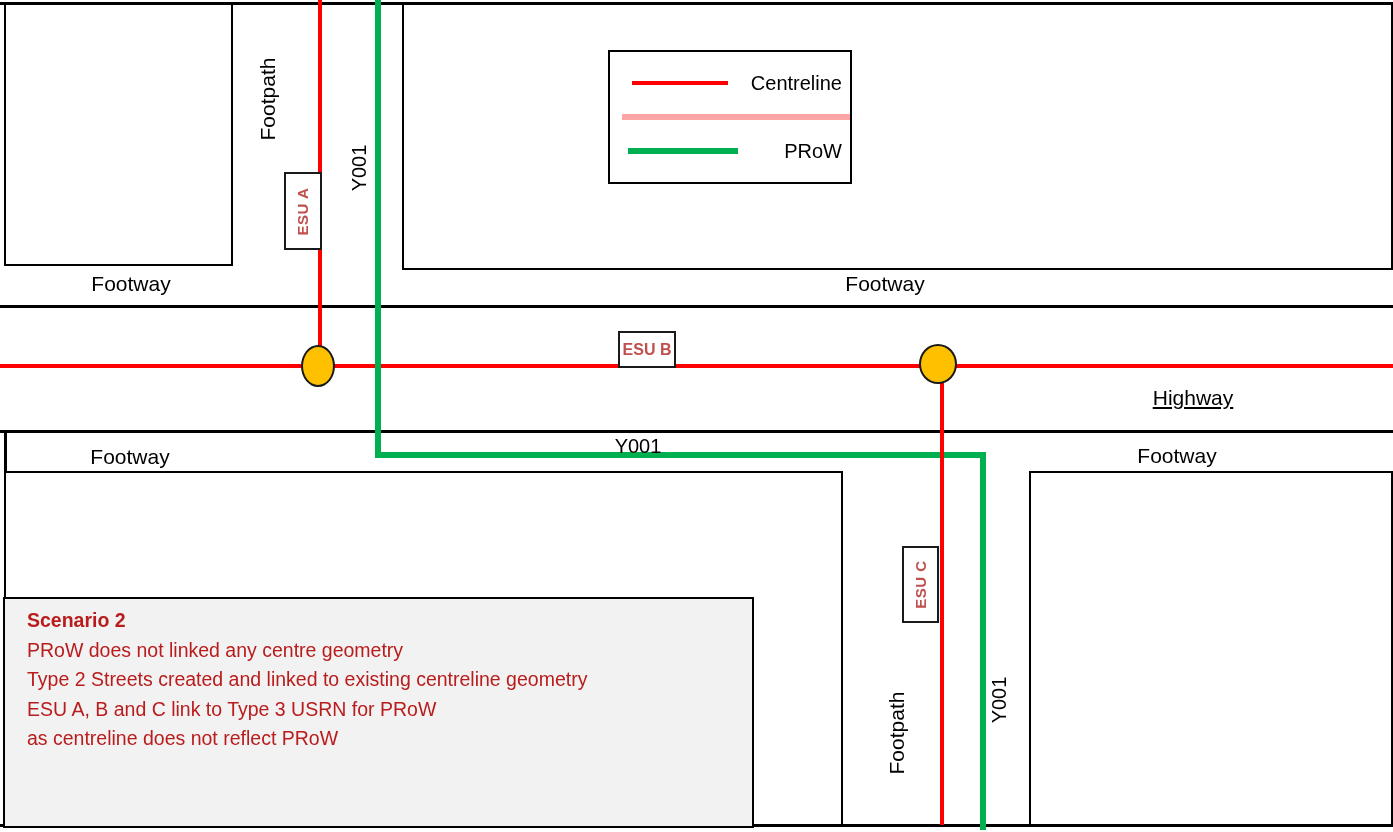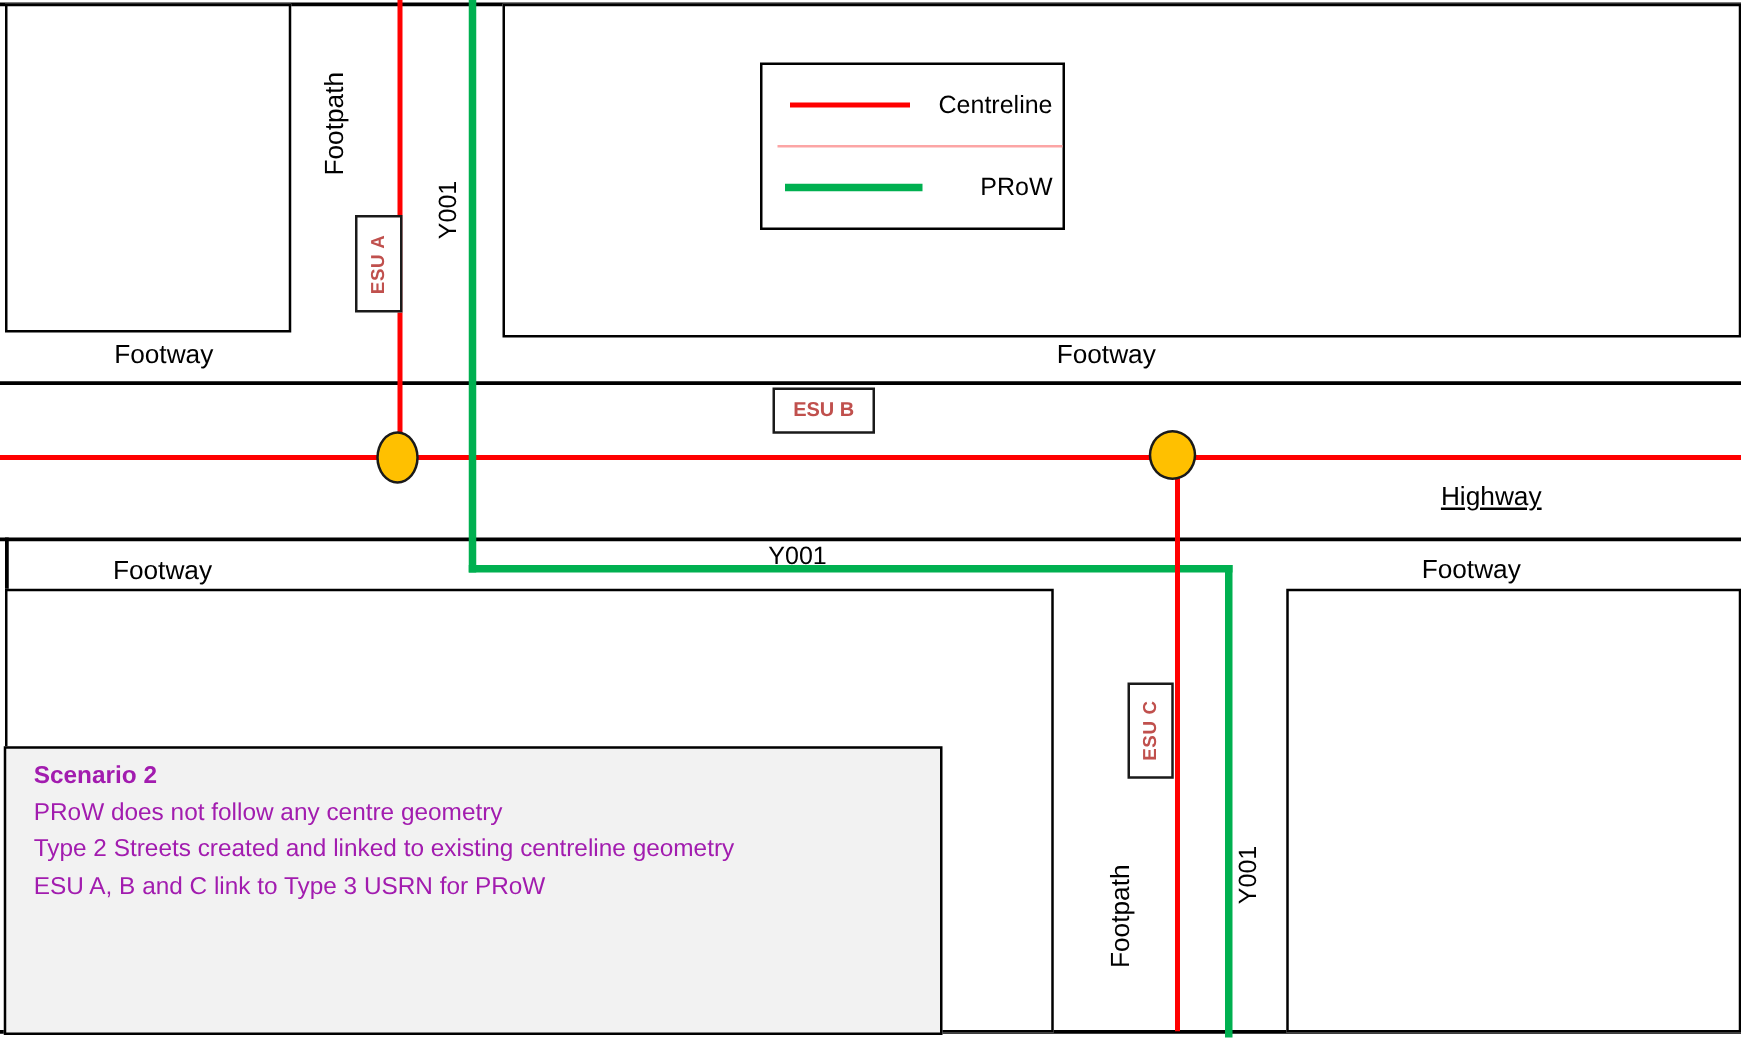--- a/index.html
+++ b/index.html
@@ -20,31 +20,31 @@
   .esu-text{color:#C0504D;font-weight:bold;font-size:16px;white-space:nowrap;}
   .esu-text.rot{transform:rotate(-90deg);font-size:15px;letter-spacing:0.5px;}
   .htext{position:absolute;transform:translate(-50%,-50%);font-size:21px;color:#000;white-space:nowrap;}
   .vtext{position:absolute;transform:translate(-50%,-50%) rotate(-90deg);font-size:21px;color:#000;white-space:nowrap;}
   
   #legend{position:absolute;left:608px;top:50px;width:244px;height:134px;
           background:#fff;border:2px solid #000;box-sizing:border-box;
           display:flex;flex-direction:column;padding-left:12px;}
   .legend-row{position:relative;flex:1;display:flex;align-items:center;justify-content:flex-end;
               padding-right:8px;box-sizing:border-box;}
-  .legend-row + .legend-row{border-top:2px solid #fca5a5;justify-content:flex-end;}
+  .legend-row + .legend-row{border-top:6px solid #fca5a5;justify-content:flex-end;}
   .legend-label{font-size:20px;color:#000;}
   .legend-sample-line{position:absolute;top:50%;transform:translateY(-50%);}
   .sample-red{left:10px;width:96px;height:4px;background:#FF0000;}
   .sample-green{left:6px;width:110px;height:6px;background:#00B050;}
   .sample-circle{position:absolute;left:30px;top:50%;transform:translateY(-50%);
                  width:31px;height:31px;border-radius:50%;background:#FFC000;border:2px solid #1a1a1a;box-sizing:border-box;}
   
   #scenario{position:absolute;left:3px;top:597px;width:751px;height:231px;
             background:#F2F2F2;border:2.5px solid #000;box-sizing:border-box;
-            padding:7px 10px 0 22px;font-size:19.5px;color:#a21caf;line-height:29.5px;}
+            padding:7px 10px 0 22px;font-size:19.5px;color:#b91c1c;line-height:29.5px;}
   #scenario .title{font-weight:bold;}
 </style>
 </head>
 <body>
 
 <div id="canvas">
 
   <div class="hline" style="left:0;top:2px;width:1393px;height:3px;"></div>
   <div class="hline" style="left:0;top:305px;width:1393px;height:3px;"></div>
   <div class="hline" style="left:0;top:430px;width:1393px;height:3px;"></div>
@@ -64,21 +64,21 @@
 
   <div class="redline" style="left:318px;top:0;width:4px;height:366px;"></div>
   <div class="redline" style="left:940px;top:366px;width:4px;height:459px;"></div>
 
   <div class="junction" style="left:301px;top:345px;width:34px;height:42px;"></div>
   <div class="junction" style="left:919px;top:344px;width:38px;height:40px;"></div>
 
   <div class="esu-box" style="left:284px;top:172px;width:38px;height:78px;">
     <span class="esu-text rot">ESU A</span>
   </div>
-  <div class="esu-box" style="left:618px;top:310px;width:82px;height:37px;">
+  <div class="esu-box" style="left:618px;top:331px;width:58px;height:37px;">
     <span class="esu-text">ESU B</span>
   </div>
   <div class="esu-box" style="left:902px;top:546px;width:37px;height:77px;">
     <span class="esu-text rot">ESU C</span>
   </div>
 
   <div class="vtext" style="left:268px;top:99px;">Footpath</div>
   <div class="vtext" style="left:359px;top:168px;font-size:20px;">Y001</div>
   <div class="vtext" style="left:897px;top:733px;">Footpath</div>
   <div class="vtext" style="left:999px;top:700px;font-size:20px;">Y001</div>
@@ -96,18 +96,19 @@
       <span class="legend-label">Centreline</span>
     </div>
     <div class="legend-row">
       <span class="legend-sample-line sample-green"></span>
       <span class="legend-label">PRoW</span>
     </div>
   </div>
 
   <div id="scenario">
     <div class="title">Scenario 2</div>
-    <div>PRoW does not follow any centre geometry</div>
+    <div>PRoW does not linked any centre geometry</div>
     <div>Type 2 Streets created and linked to existing centreline geometry</div>
     <div>ESU A, B and C link to Type 3 USRN for PRoW</div>
+    <div>as centreline does not reflect PRoW</div>
   </div>
 
 </div>
 
 </body></html>

